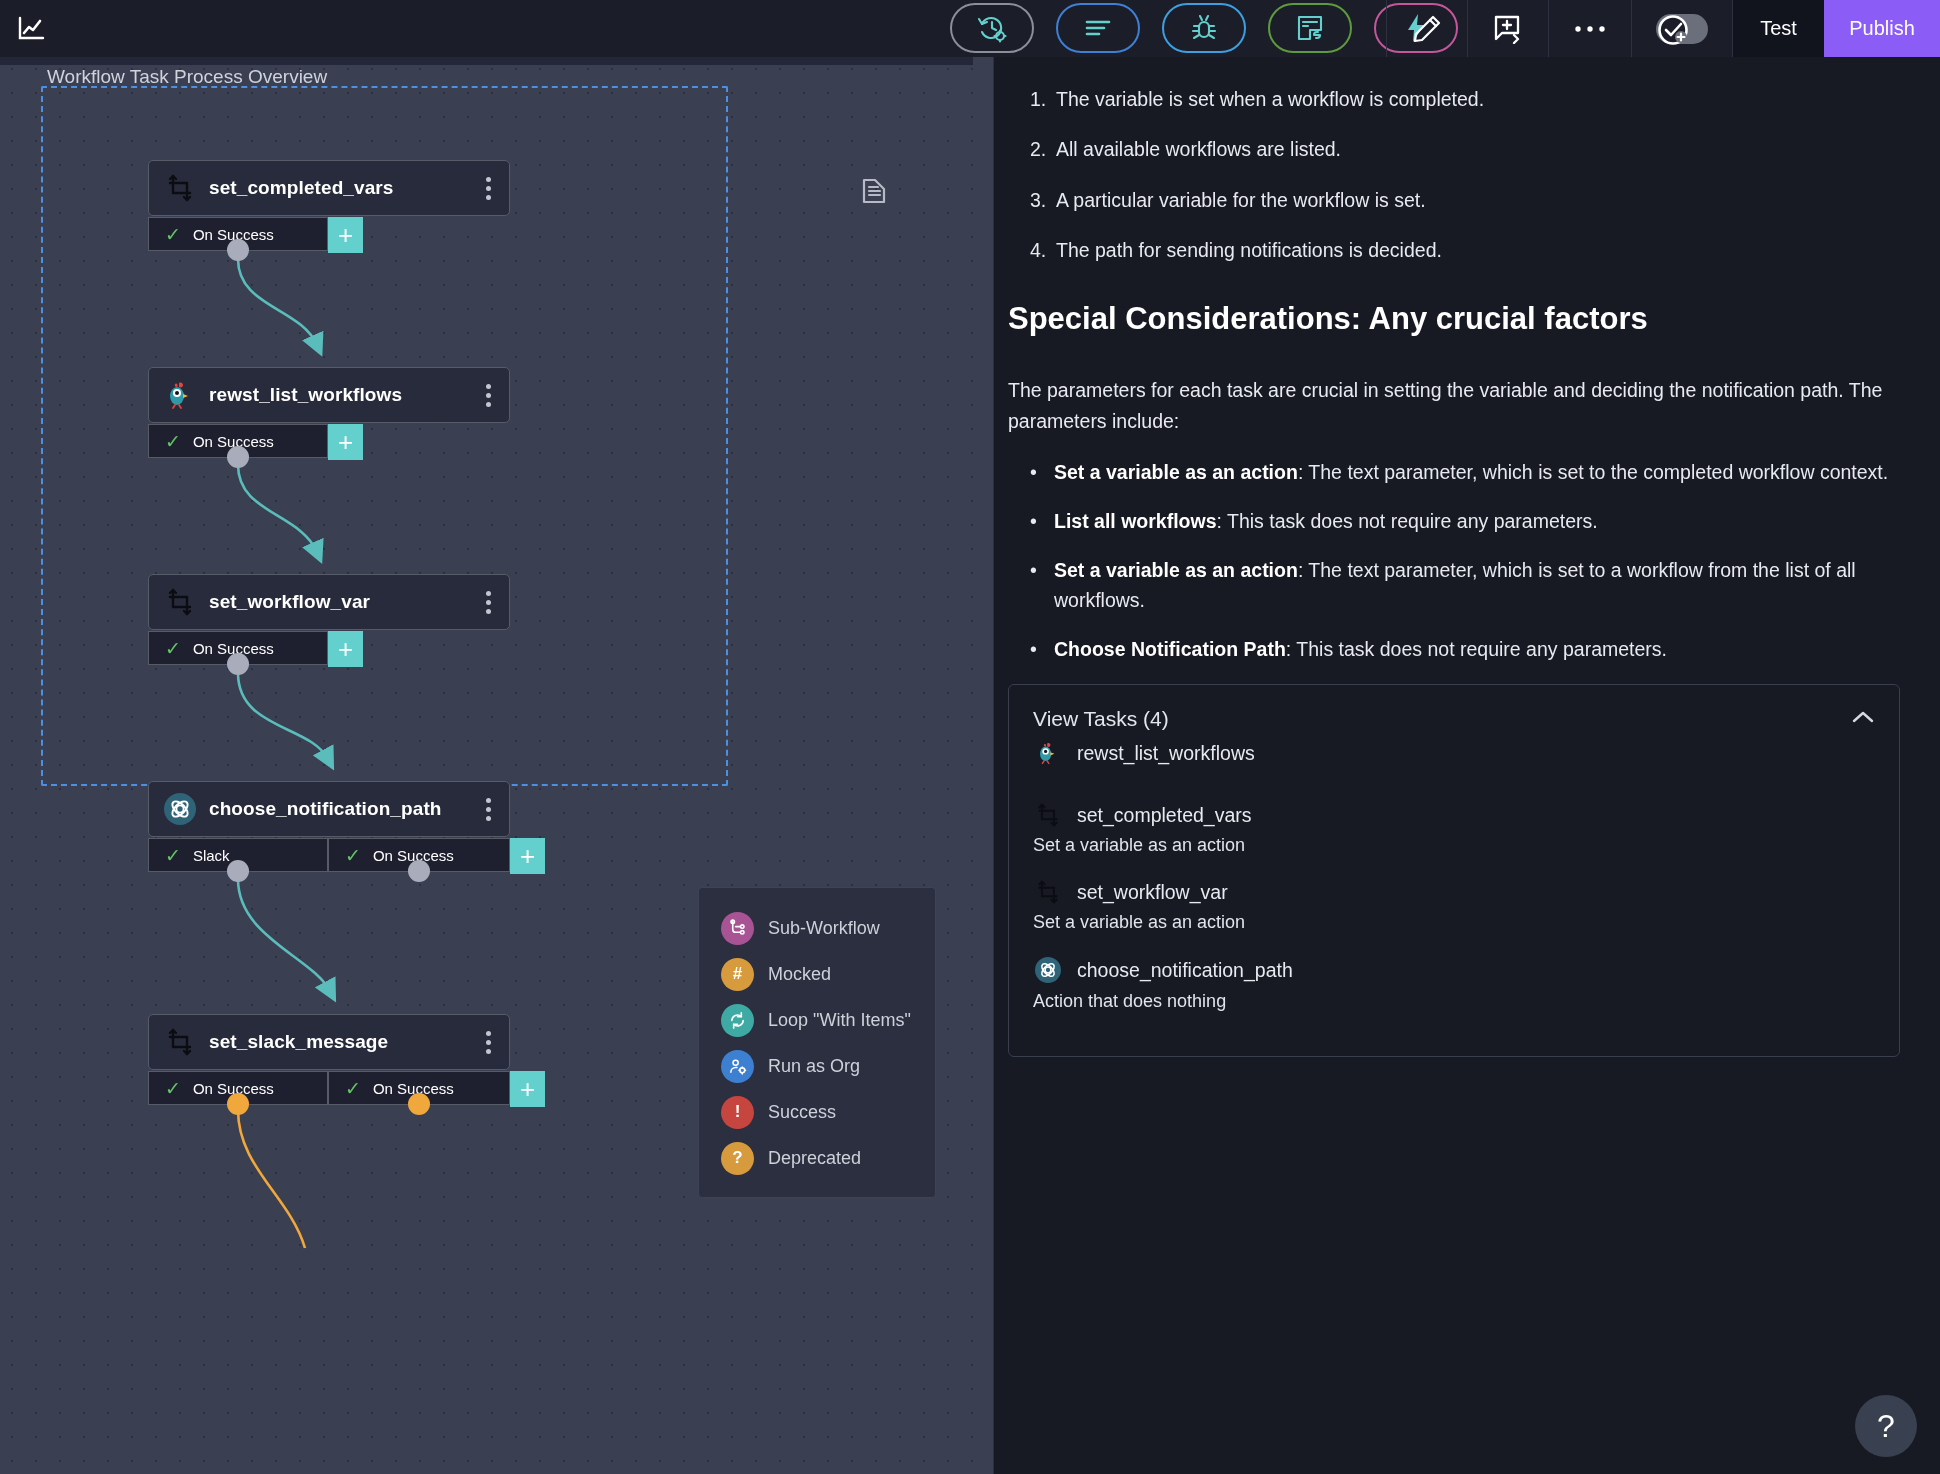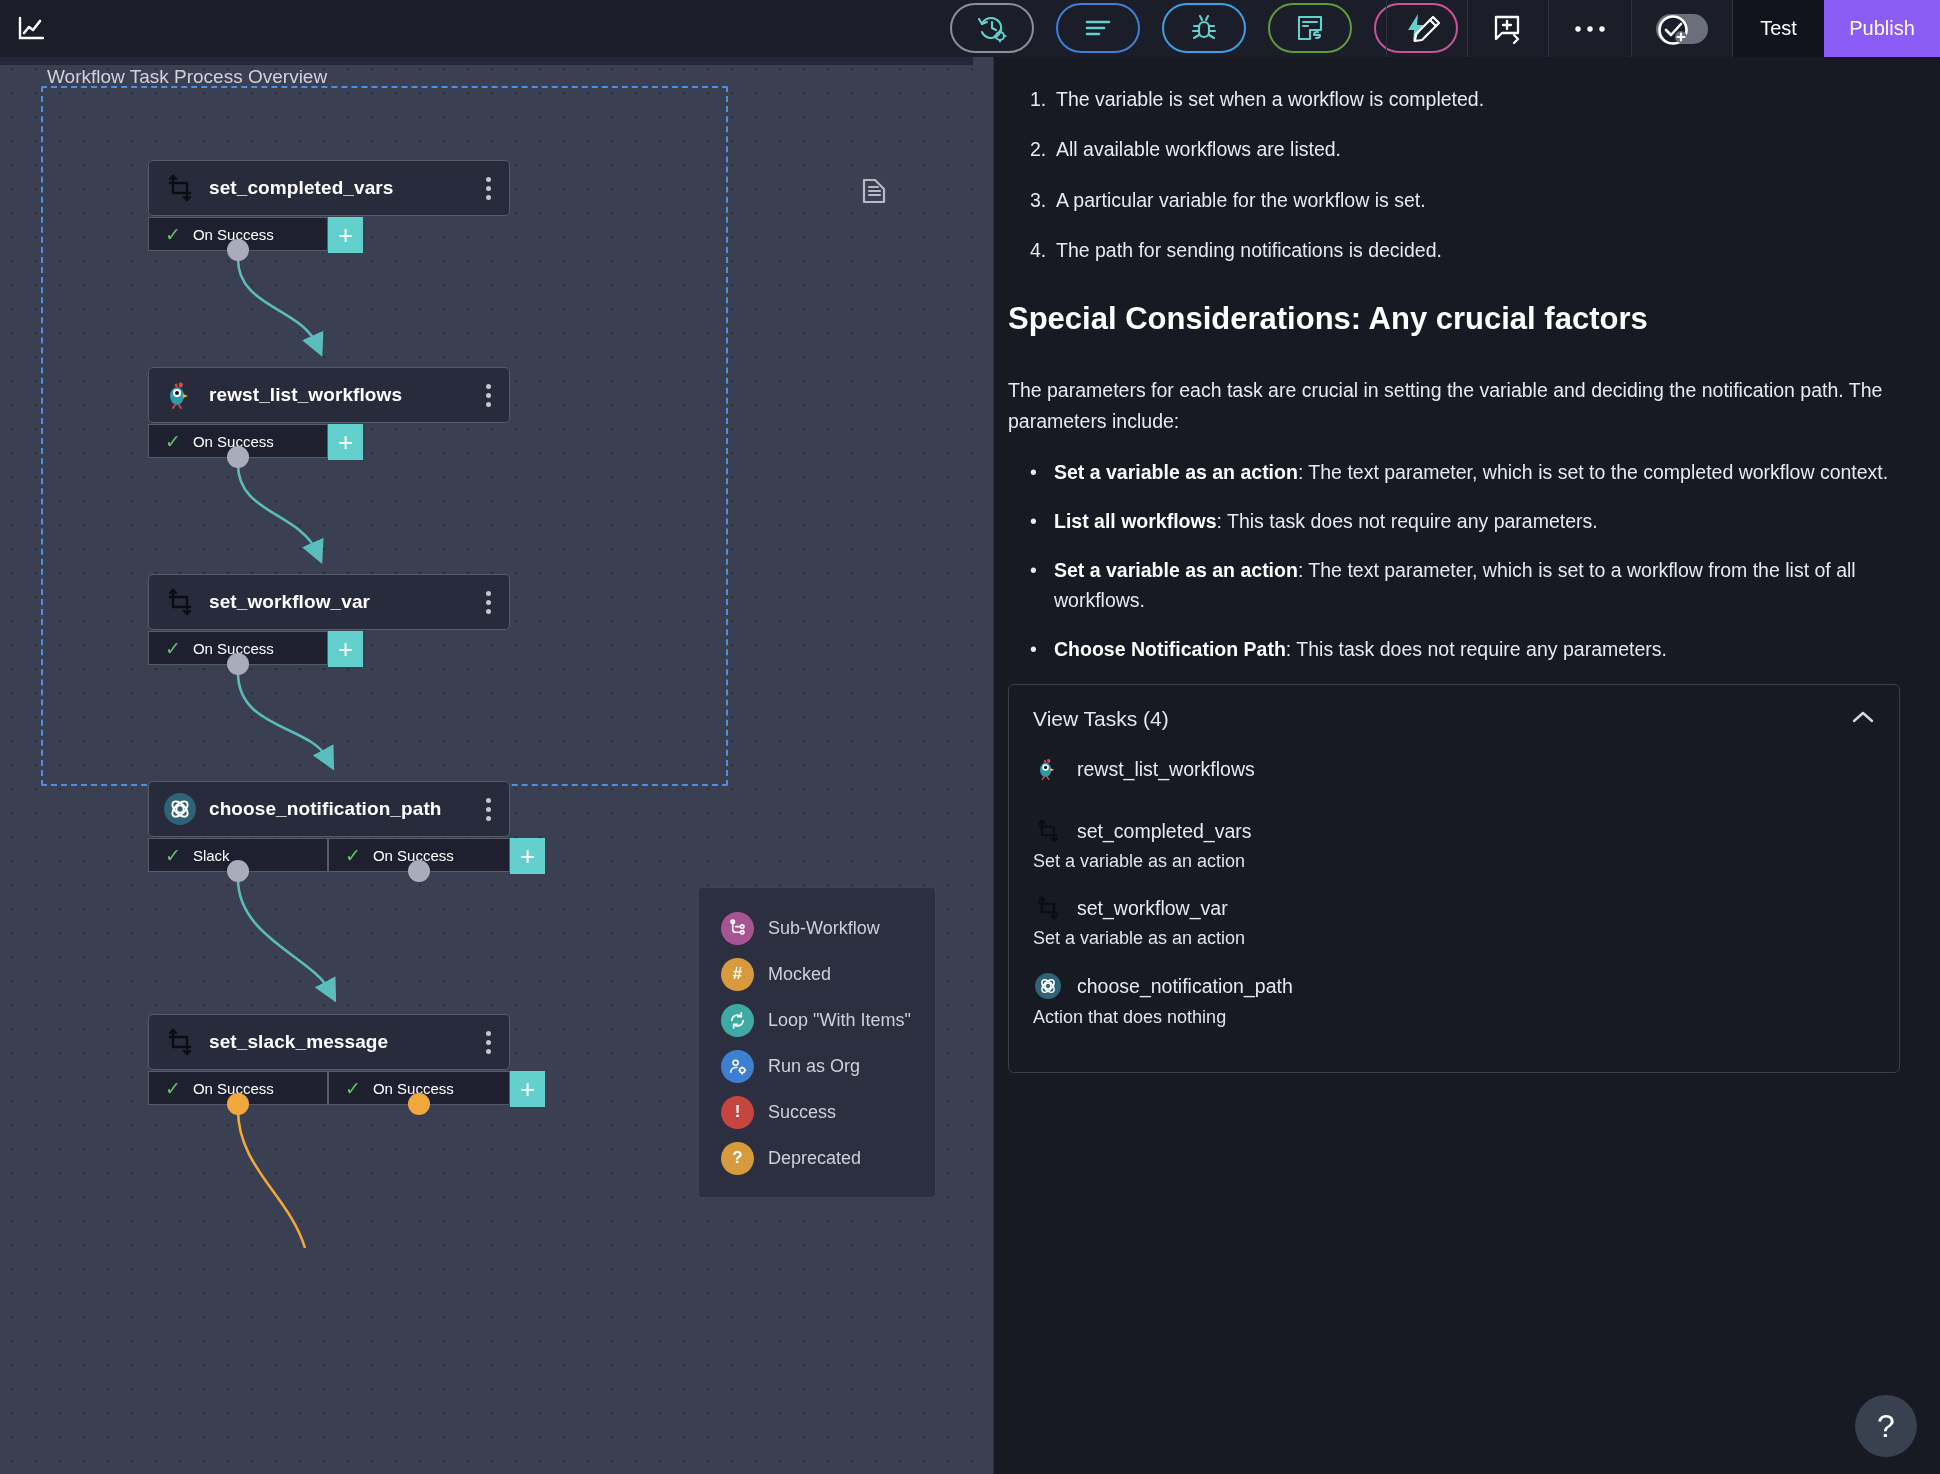--- a/index.html
+++ b/index.html
@@ -196,21 +196,21 @@
   ul.rp-bullets b { font-weight: bold; color: #ffffff; }
 
   #tasks-card {
     margin-top: 14px;
     border: 1px solid #3a3f4e;
     border-radius: 6px;
     padding: 22px 24px 20px 24px;
   }
   #tasks-head {
     display: flex; align-items: center; justify-content: space-between;
-    cursor: pointer; margin-bottom: 26px;
+    cursor: pointer; margin-bottom: 10px;
   }
   #tasks-head .t { color: #e3e6ec; font-size: 21px; }
   .task-row { display: flex; align-items: center; gap: 14px; margin-bottom: 6px; }
   .task-name { color: #e8eaef; font-size: 19.5px; }
   .task-desc { color: #e1e4ea; font-size: 18px; margin: 8px 0 24px 0; }
   .task-ico { width: 30px; display: flex; align-items: center; justify-content: center; flex: none; }
 
   #help-fab {
     position: absolute; left: 1855px; top: 1395px;
     width: 62px; height: 62px; border-radius: 50%;

